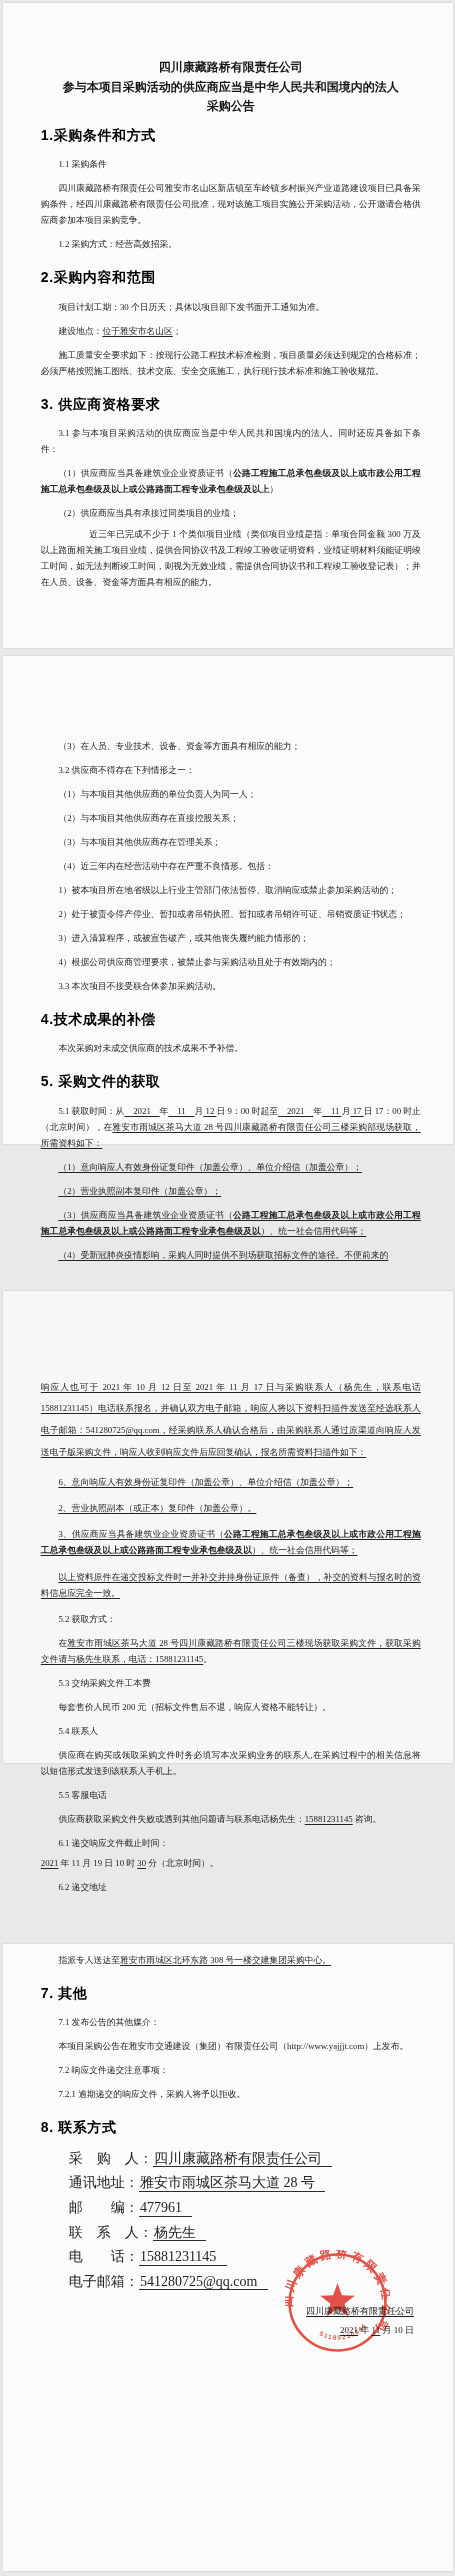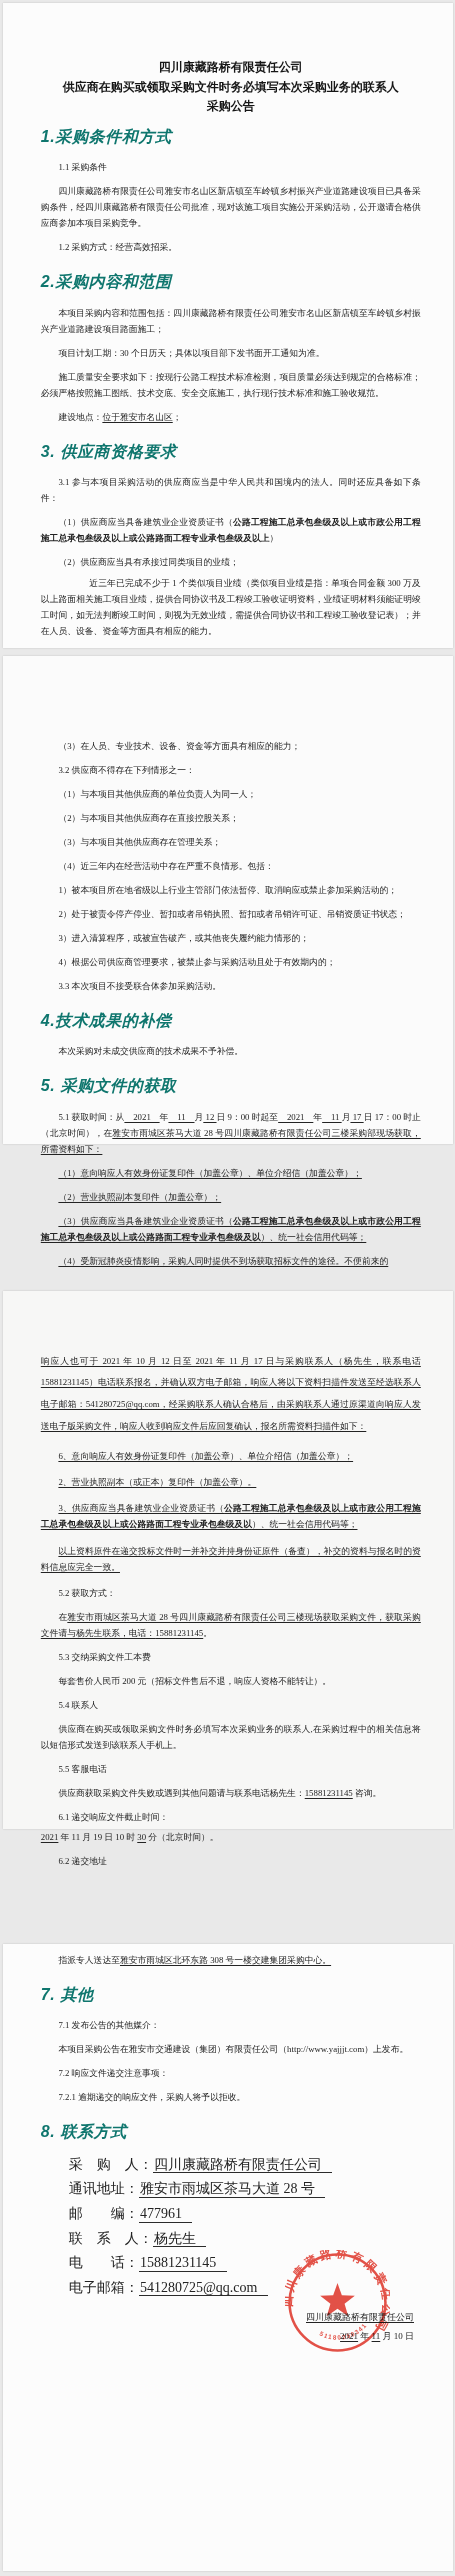--- a/index.html
+++ b/index.html
@@ -12,29 +12,29 @@
   }
   .page{
     position:absolute;left:2.8px;width:450px;
     background:#fcfcfc;
     box-sizing:border-box;
     padding-left:38px;padding-right:32px;
     box-shadow:0 0 1.7px rgba(0,0,0,.18);
   }
   .pg1{top:3.4px;height:645px;padding-top:55px;}
   .pg2{top:656px;height:488px;padding-top:74px;background:#fbfbfb;}
-  .pg3{top:1291px;height:538px;padding-top:55px;background:#f7f7f6;}
+  .pg3{top:1291px;height:472px;padding-top:81px;background:#f7f7f6;}
   .pg4{top:1944px;height:627px;}
   .title{
     font-family:"Liberation Sans",sans-serif;font-weight:bold;
     font-size:12px;line-height:19.4px;text-align:center;color:#161616;
   }
   .heading{
     font-family:"Liberation Sans",sans-serif;font-weight:bold;
-    font-size:16px;color:#0f766e;margin:17px 0 11.4px;letter-spacing:0.6px;font-style:italic;
+    font-size:14px;color:#000000;margin:17px 0 11.4px;letter-spacing:0.6px;
   }
   .para{font-size:8.8px;line-height:16px;margin:4.6px 0 0;text-align:justify;}
   .indent{text-indent:2em;margin-top:8px;}
   .indent2{text-indent:5.5em;}
   .wide{line-height:21.7px;}
   .gap-md{margin-top:10.3px;}
   .b{font-weight:bold;}
   .u,.u-block{text-decoration:underline;text-underline-offset:2.3px;text-decoration-thickness:0.6px;}
   .kv{line-height:20px;text-indent:2em;font-size:14px;}
   .kv .u{text-decoration:none;border-bottom:0.6px solid #2b2b2b;padding:0 10.3px 0.6px 1.1px;}
@@ -44,31 +44,30 @@
     position:absolute;left:285px;top:2250px;z-index:3;
     opacity:.88;mix-blend-mode:multiply;
   }
 </style>
 </head>
 <body>
 
 <div id="doc">
     <section class="page pg1">
       <div class="title"><span>四川康藏路桥有限责任公司</span></div>
-      <div class="title"><span>供应商在购买或领取采购文件时务必填写本次采购业务的联系人</span></div>
+      <div class="title"><span>参与本项目采购活动的供应商应当是中华人民共和国境内的法人</span></div>
       <div class="title"><span>采购公告</span></div>
       <div class="heading gap-md"><span>1.采购条件和方式</span></div>
       <div class="para indent"><span>1.1 采购条件</span></div>
       <div class="para indent"><span>四川康藏路桥有限责任公司雅安市名山区新店镇至车岭镇乡村振兴产业道路建设项目已具备采购条件，经四川康藏路桥有限责任公司批准，现对该施工项目实施公开采购活动，公开邀请合格供应商参加本项目采购竞争。</span></div>
       <div class="para indent"><span>1.2 采购方式：经营高效招采。</span></div>
       <div class="heading"><span>2.采购内容和范围</span></div>
-      <div class="para indent"><span>本项目采购内容和范围包括：四川康藏路桥有限责任公司雅安市名山区新店镇至车岭镇乡村振兴产业道路建设项目路面施工；</span></div>
       <div class="para indent"><span>项目计划工期：30 个日历天；具体以项目部下发书面开工通知为准。</span></div>
+      <div class="para indent"><span>建设地点：</span><span class="u">位于雅安市名山区</span><span>；</span></div>
       <div class="para indent"><span>施工质量安全要求如下：按现行公路工程技术标准检测，项目质量必须达到规定的合格标准；必须严格按照施工图纸、技术交底、安全交底施工，执行现行技术标准和施工验收规范。</span></div>
-      <div class="para indent"><span>建设地点：</span><span class="u">位于雅安市名山区</span><span>；</span></div>
       <div class="heading"><span>3. 供应商资格要求</span></div>
       <div class="para indent"><span>3.1 参与本项目采购活动的供应商应当是中华人民共和国境内的法人。同时还应具备如下条件：</span></div>
       <div class="para indent"><span>（1）供应商应当具备建筑业企业资质证书（</span><span class="b">公路工程施工总承包叁级及以上或市政公用工程施工总承包叁级及以上或公路路面工程专业承包叁级及以上</span><span>）</span></div>
       <div class="para indent"><span>（2）供应商应当具有承接过同类项目的业绩；</span></div>
       <div class="para indent2"><span>近三年已完成不少于 1 个类似项目业绩（类似项目业绩是指：单项合同金额 300 万及以上路面相关施工项目业绩，提供合同协议书及工程竣工验收证明资料，业绩证明材料须能证明竣工时间，如无法判断竣工时间，则视为无效业绩，需提供合同协议书和工程竣工验收登记表）；并在人员、设备、资金等方面具有相应的能力。</span></div>
     </section>
     <section class="page pg2">
       <div class="para indent"><span>（3）在人员、专业技术、设备、资金等方面具有相应的能力；</span></div>
       <div class="para indent"><span>3.2 供应商不得存在下列情形之一：</span></div>
       <div class="para indent"><span>（1）与本项目其他供应商的单位负责人为同一人；</span></div>

